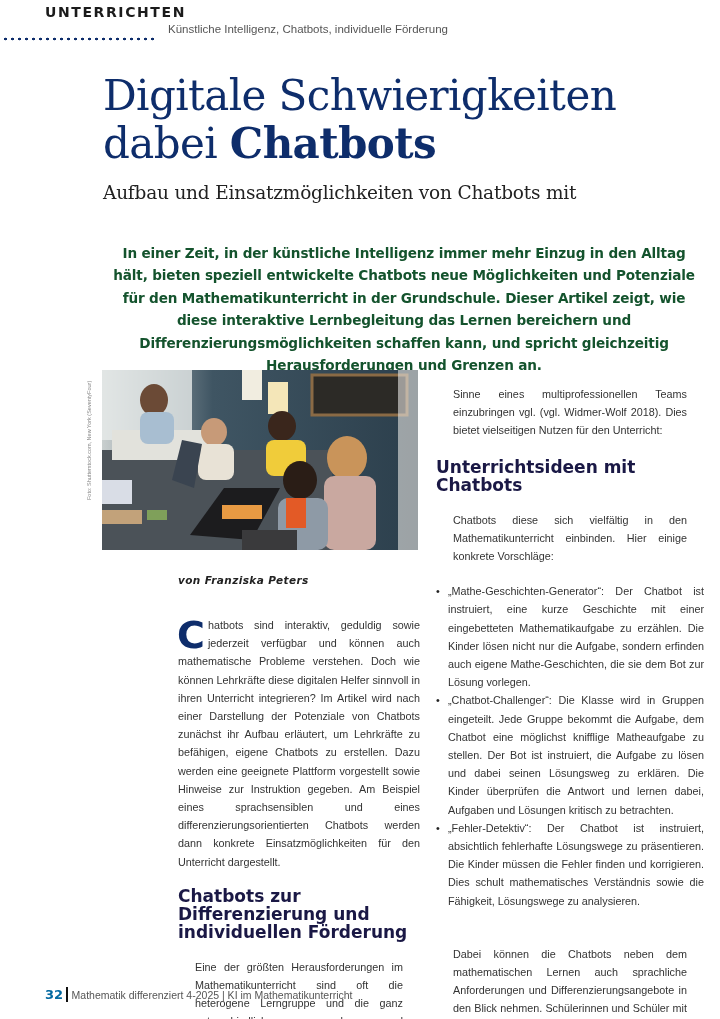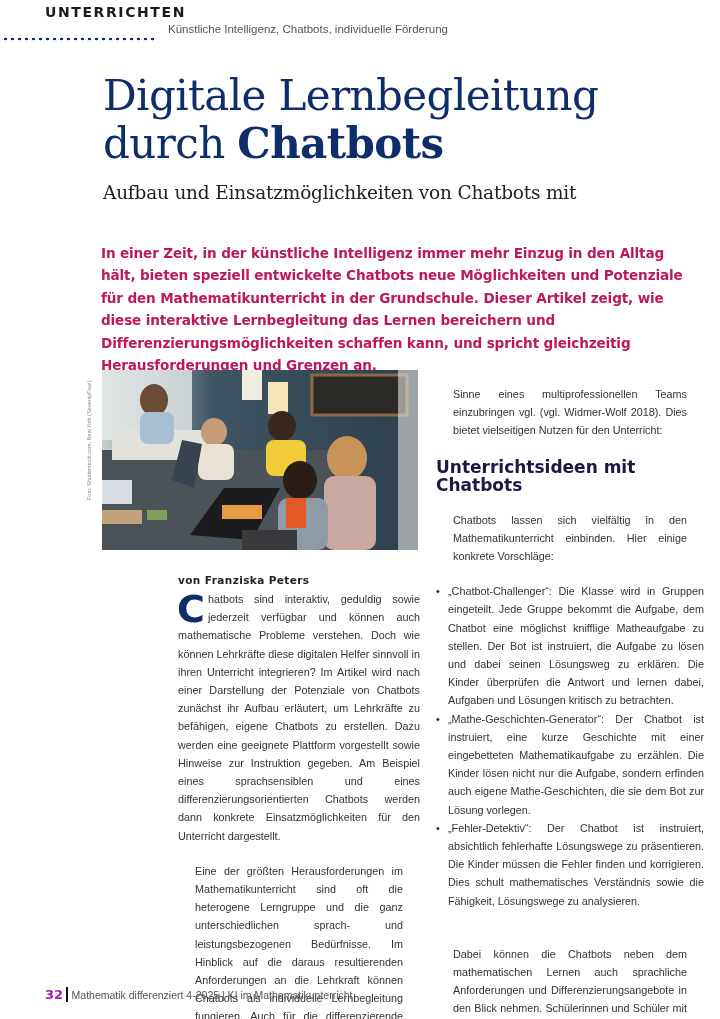--- a/index.html
+++ b/index.html
@@ -8,55 +8,55 @@
 
   
   .section-label { left: 45px; top: 4px; font-family: "DejaVu Sans", sans-serif; font-weight: bold; font-size: 14px; letter-spacing: 1.6px; color: #1b1b1b; }
   .dots { left: 2px; top: 37px; width: 154px; height: 4px; background-image: radial-gradient(circle, #0e2d6b 1.2px, transparent 1.6px); background-size: 7px 4px; background-repeat: repeat-x; }
   .keywords { left: 168px; top: 23px; font-size: 11.5px; color: #555; }
 
   
   .title { left: 103px; top: 72px; font-family: "DejaVu Serif", serif; font-size: 42px; line-height: 48px; color: #0e2d6b; letter-spacing: -0.6px; }
   .title b { font-weight: bold; text-align: center; }
   .subtitle { left: 103px; top: 180px; font-family: "DejaVu Serif", serif; font-size: 18.5px; line-height: 25px; color: #222; letter-spacing: -0.2px; }
-  .lead { left: 101px; top: 242px; width: 590px; font-family: "DejaVu Sans", sans-serif; font-weight: bold; font-size: 13.6px; line-height: 22.4px; color: #be185d; letter-spacing: -0.15px; }
+  .lead { left: 109px; top: 242px; width: 590px; font-family: "DejaVu Sans", sans-serif; font-weight: bold; font-size: 13.6px; line-height: 22.4px; color: #14532d; letter-spacing: -0.15px; text-align: center; }
 
   
   .photo-credit { left: 86px; top: 370px; width: 12px; height: 130px; }
   .photo-credit span { display: block; position: absolute; left: 0; top: 130px; transform-origin: 0 0; transform: rotate(-90deg); font-size: 5.5px; color: #888; white-space: nowrap; }
   .photo { left: 102px; top: 370px; width: 316px; height: 180px; overflow: hidden; background: #2f3d48; }
 
   
   .col-left { left: 178px; top: 574px; width: 242px; }
   .col-right { left: 436px; top: 368px; width: 268px; }
   .body-text { font-size: 10.8px; line-height: 18.2px; color: #333; text-align: justify; hyphens: manual; }
-  .author { font-family: "DejaVu Sans", sans-serif; font-weight: bold; font-size: 10.5px; letter-spacing: 0.4px; color: #222; margin-bottom: 4px; }
+  .author { font-family: "DejaVu Sans", sans-serif; font-weight: bold; font-style: italic; font-size: 10.5px; letter-spacing: 0.4px; color: #222; margin-bottom: 30px; }
   .dropcap { float: left; font-family: "DejaVu Sans", sans-serif; font-weight: bold; font-size: 38px; line-height: 32px; color: #0e2d6b; margin: 3px 3px 0 -1px; }
   .h2 { font-family: "DejaVu Sans", sans-serif; font-weight: bold; font-size: 17px; line-height: 18px; color: #1a1845; margin: 16px 0 10px 0; }
   .bullets { list-style: none; margin: 0; padding: 0; }
   .bullets li { position: relative; padding-left: 12px; }
   .bullets li::before { content: "\2022"; position: absolute; left: 0; top: 0; color: #222; }
   p { margin: 17px; }
   .gap { height: 18px; }
 
   
   .footer { left: 45px; top: 987px; font-size: 10.5px; color: #555; }
-  .footer .pn { font-family: "DejaVu Sans", sans-serif; font-weight: bold; font-size: 13px; color: #a21caf; }
+  .footer .pn { font-family: "DejaVu Sans", sans-serif; font-weight: bold; font-size: 13px; color: #0369a1; }
   .footer .bar { display: inline-block; width: 1.5px; height: 15px; background: #111; vertical-align: -3px; margin: 0 4px 0 3px; }
 </style>
 </head>
 <body>
 
 <div class="abs section-label">UNTERRICHTEN</div>
 <div class="abs dots"></div>
 <div class="abs keywords">Künstliche Intelligenz, Chatbots, individuelle Förderung</div>
 
 <div class="abs title">
-  <div>Digitale Lernbegleitung</div>
-  <div><span>durch </span><b>Chatbots</b></div>
+  <div>Digitale Schwierigkeiten</div>
+  <div><span>dabei </span><b>Chatbots</b></div>
 </div>
 <div class="abs subtitle">
   <div>Aufbau und Einsatzmöglichkeiten von Chatbots mit</div>
 </div>
 
 <div class="abs lead">In einer Zeit, in der künstliche Intelligenz immer mehr Einzug in den Alltag hält, bieten speziell entwickelte Chatbots neue Möglichkeiten und Potenziale für den Mathematikunterricht in der Grundschule. Dieser Artikel zeigt, wie diese interaktive Lernbegleitung das Lernen bereichern und Differenzierungsmöglichkeiten schaffen kann, und spricht gleichzeitig Herausforderungen und Grenzen an.</div>
 
 <div class="abs photo-credit">
     <span>Foto: Shutterstock.com, New York (SeventyFour)</span>
   </div>
@@ -96,30 +96,31 @@
     <rect x="45" y="140" width="20" height="10" fill="#7fa05a"></rect>
     <rect x="296" y="0" width="20" height="180" fill="#e8e6e2" opacity="0.6"></rect>
   </svg>
 </div>
 
 <div class="abs col-left">
   <div class="author">von Franziska Peters</div>
   <div class="body-text">
     <span class="dropcap">C</span><span>hatbots sind interaktiv, geduldig sowie jederzeit verfügbar und können auch mathematische Probleme verstehen. Doch wie können Lehrkräfte diese digitalen Helfer sinnvoll in ihren Unterricht integrieren? Im Artikel wird nach einer Darstellung der Potenziale von Chatbots zunächst ihr Aufbau erläutert, um Lehrkräfte zu befähigen, eigene Chatbots zu erstellen. Dazu werden eine geeignete Plattform vorgestellt sowie Hinweise zur Instruktion gegeben. Am Beispiel eines sprachsensiblen und eines differenzierungsorientierten Chatbots werden dann konkrete Einsatzmöglichkeiten für den Unterricht dargestellt.</span>
   </div>
+  <div class="h2">Chatbots zur Differenzierung und individuellen Förderung</div>
   <p class="body-text">Eine der größten Herausforderungen im Mathematikunterricht sind oft die heterogene Lerngruppe und die ganz unterschiedlichen sprach- und leistungsbezogenen Bedürfnisse. Im Hinblick auf die daraus resultierenden Anforderungen an die Lehrkraft können Chatbots als individuelle Lernbegleitung fungieren. Auch für die differenzierende Entwicklung mathematischer Aufgaben können sie genutzt werden (vgl. Peters/ Schorcht, 2024), um unterschiedliche Perspektiven im</p>
 </div>
 
 <div class="abs col-right">
   <p class="body-text">Sinne eines multiprofessionellen Teams einzubringen vgl. (vgl. Widmer-Wolf 2018). Dies bietet vielseitigen Nutzen für den Unterricht:</p>
   <div class="h2" style="margin-top:18px">Unterrichtsideen mit Chatbots</div>
-  <p class="body-text">Chatbots lassen sich vielfältig in den Mathematikunterricht einbinden. Hier einige konkrete Vorschläge:</p>
+  <p class="body-text">Chatbots diese sich vielfältig in den Mathematikunterricht einbinden. Hier einige konkrete Vorschläge:</p>
   <ul class="bullets body-text">
+    <li>„Mathe-Geschichten-Generator“: Der Chatbot ist instruiert, eine kurze Geschichte mit einer eingebetteten Mathematikaufgabe zu erzählen. Die Kinder lösen nicht nur die Aufgabe, sondern erfinden auch eigene Mathe-Geschichten, die sie dem Bot zur Lösung vorlegen.</li>
     <li>„Chatbot-Challenger“: Die Klasse wird in Gruppen eingeteilt. Jede Gruppe bekommt die Aufgabe, dem Chatbot eine möglichst knifflige Matheaufgabe zu stellen. Der Bot ist instruiert, die Aufgabe zu lösen und dabei seinen Lösungsweg zu erklären. Die Kinder überprüfen die Antwort und lernen dabei, Aufgaben und Lösungen kritisch zu betrachten.</li>
-    <li>„Mathe-Geschichten-Generator“: Der Chatbot ist instruiert, eine kurze Geschichte mit einer eingebetteten Mathematikaufgabe zu erzählen. Die Kinder lösen nicht nur die Aufgabe, sondern erfinden auch eigene Mathe-Geschichten, die sie dem Bot zur Lösung vorlegen.</li>
     <li>„Fehler-Detektiv“: Der Chatbot ist instruiert, absichtlich fehlerhafte Lösungswege zu präsentieren. Die Kinder müssen die Fehler finden und korrigieren. Dies schult mathematisches Verständnis sowie die Fähigkeit, Lösungswege zu analysieren.</li>
   </ul>
   <div class="gap"></div>
   <p class="body-text">Dabei können die Chatbots neben dem mathematischen Lernen auch sprachliche Anforderungen und Differenzierungsangebote in den Blick nehmen. Schülerinnen und Schüler mit sprachlichen Schwierigkeiten können beispielsweise mit einem sprachsensiblen Chatbot arbeiten, der dazu instruiert ist, einfache Sprache zu verwenden, sprachliche Hilfen anzubieten und sprachliches Feedback zu geben. Ein differenzierungsorientierter Chatbot kann – je nach Input der Kinder – die Komplexität reduzieren oder Rampen für leistungsstarke Lernende aufzeigen. Auf diese Weise sind zielgerichtete Differenzierung und diagnostische Rückmeldungen (sowohl sprach- als auch leistungsbezogen) möglich.</p>
 </div>
 
 <div class="abs footer">
   <span class="pn">32</span><span class="bar"></span><span>Mathematik differenziert 4-2025 | KI im Mathematikunterricht</span>
 </div>
 

